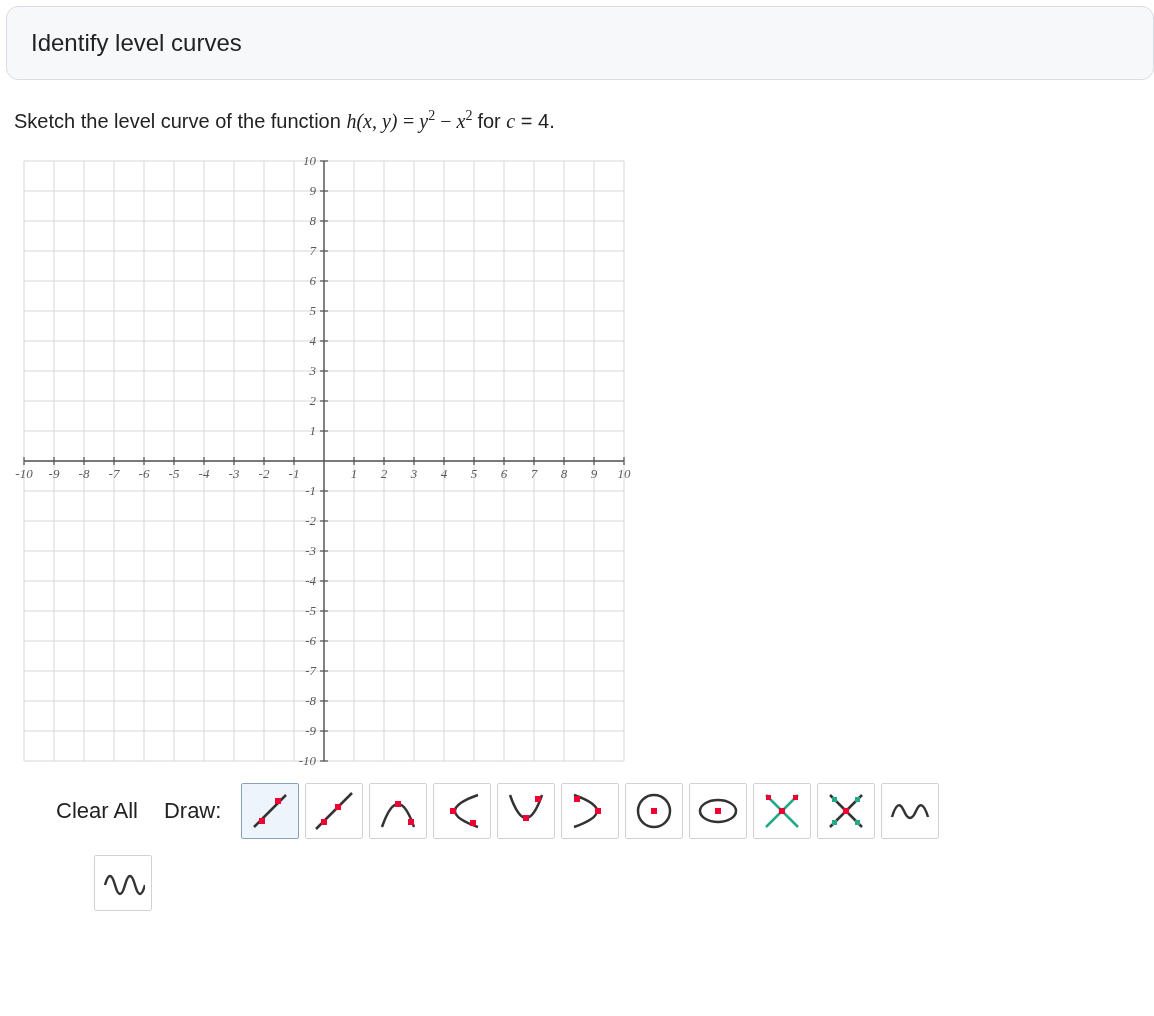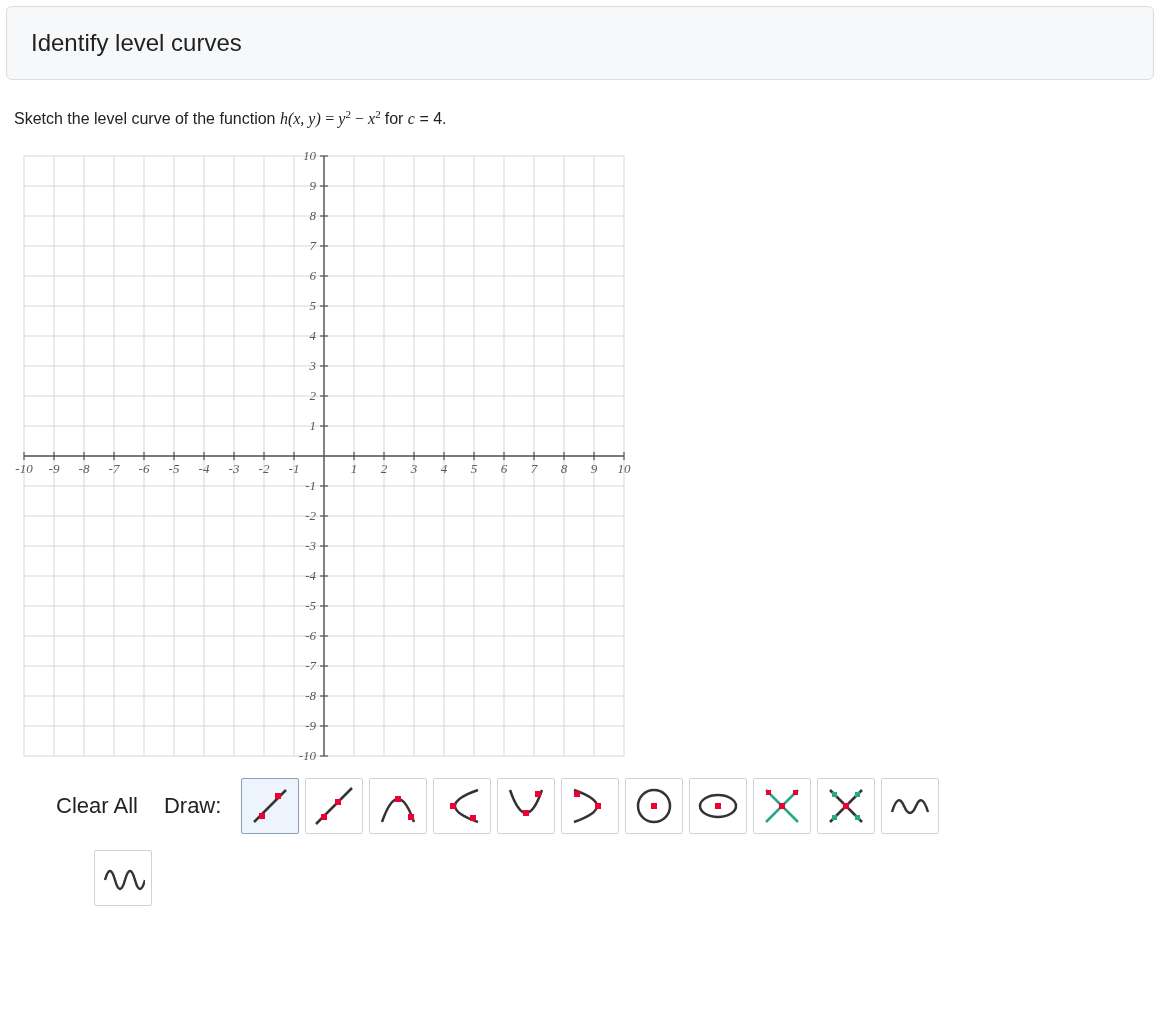--- a/index.html
+++ b/index.html
@@ -4,30 +4,30 @@
 <style>
   body {
     margin: 0;
     padding: 6px 0 0 6px;
     font-family: "Trebuchet MS", "Lucida Grande", Verdana, sans-serif;
     color: #000;
     background: #fff;
   }
   .card {
     border: 1px solid #d9dde2;
-    border-radius: 6px;
+    border-radius: 12px;
     background: #f7f8f9;
     padding: 22px 24px;
     font-size: 24px;
     font-weight: 500;
     color: #222;
     margin: 0 0 24px 0;
   }
   .prompt {
-    font-size: 16px;
+    font-size: 20px;
     color: #222;
     padding: 4px 8px 18px 8px;
   }
   .prompt .math {
     font-family: "Cambria Math", "STIXGeneral", Georgia, serif;
     font-style: italic;
   }
   .prompt .sup { font-size: 0.7em; vertical-align: super; font-style: normal;}
   .graph-wrap { padding-left: 8px; display: inline-block; }
   .toolbar-row {

